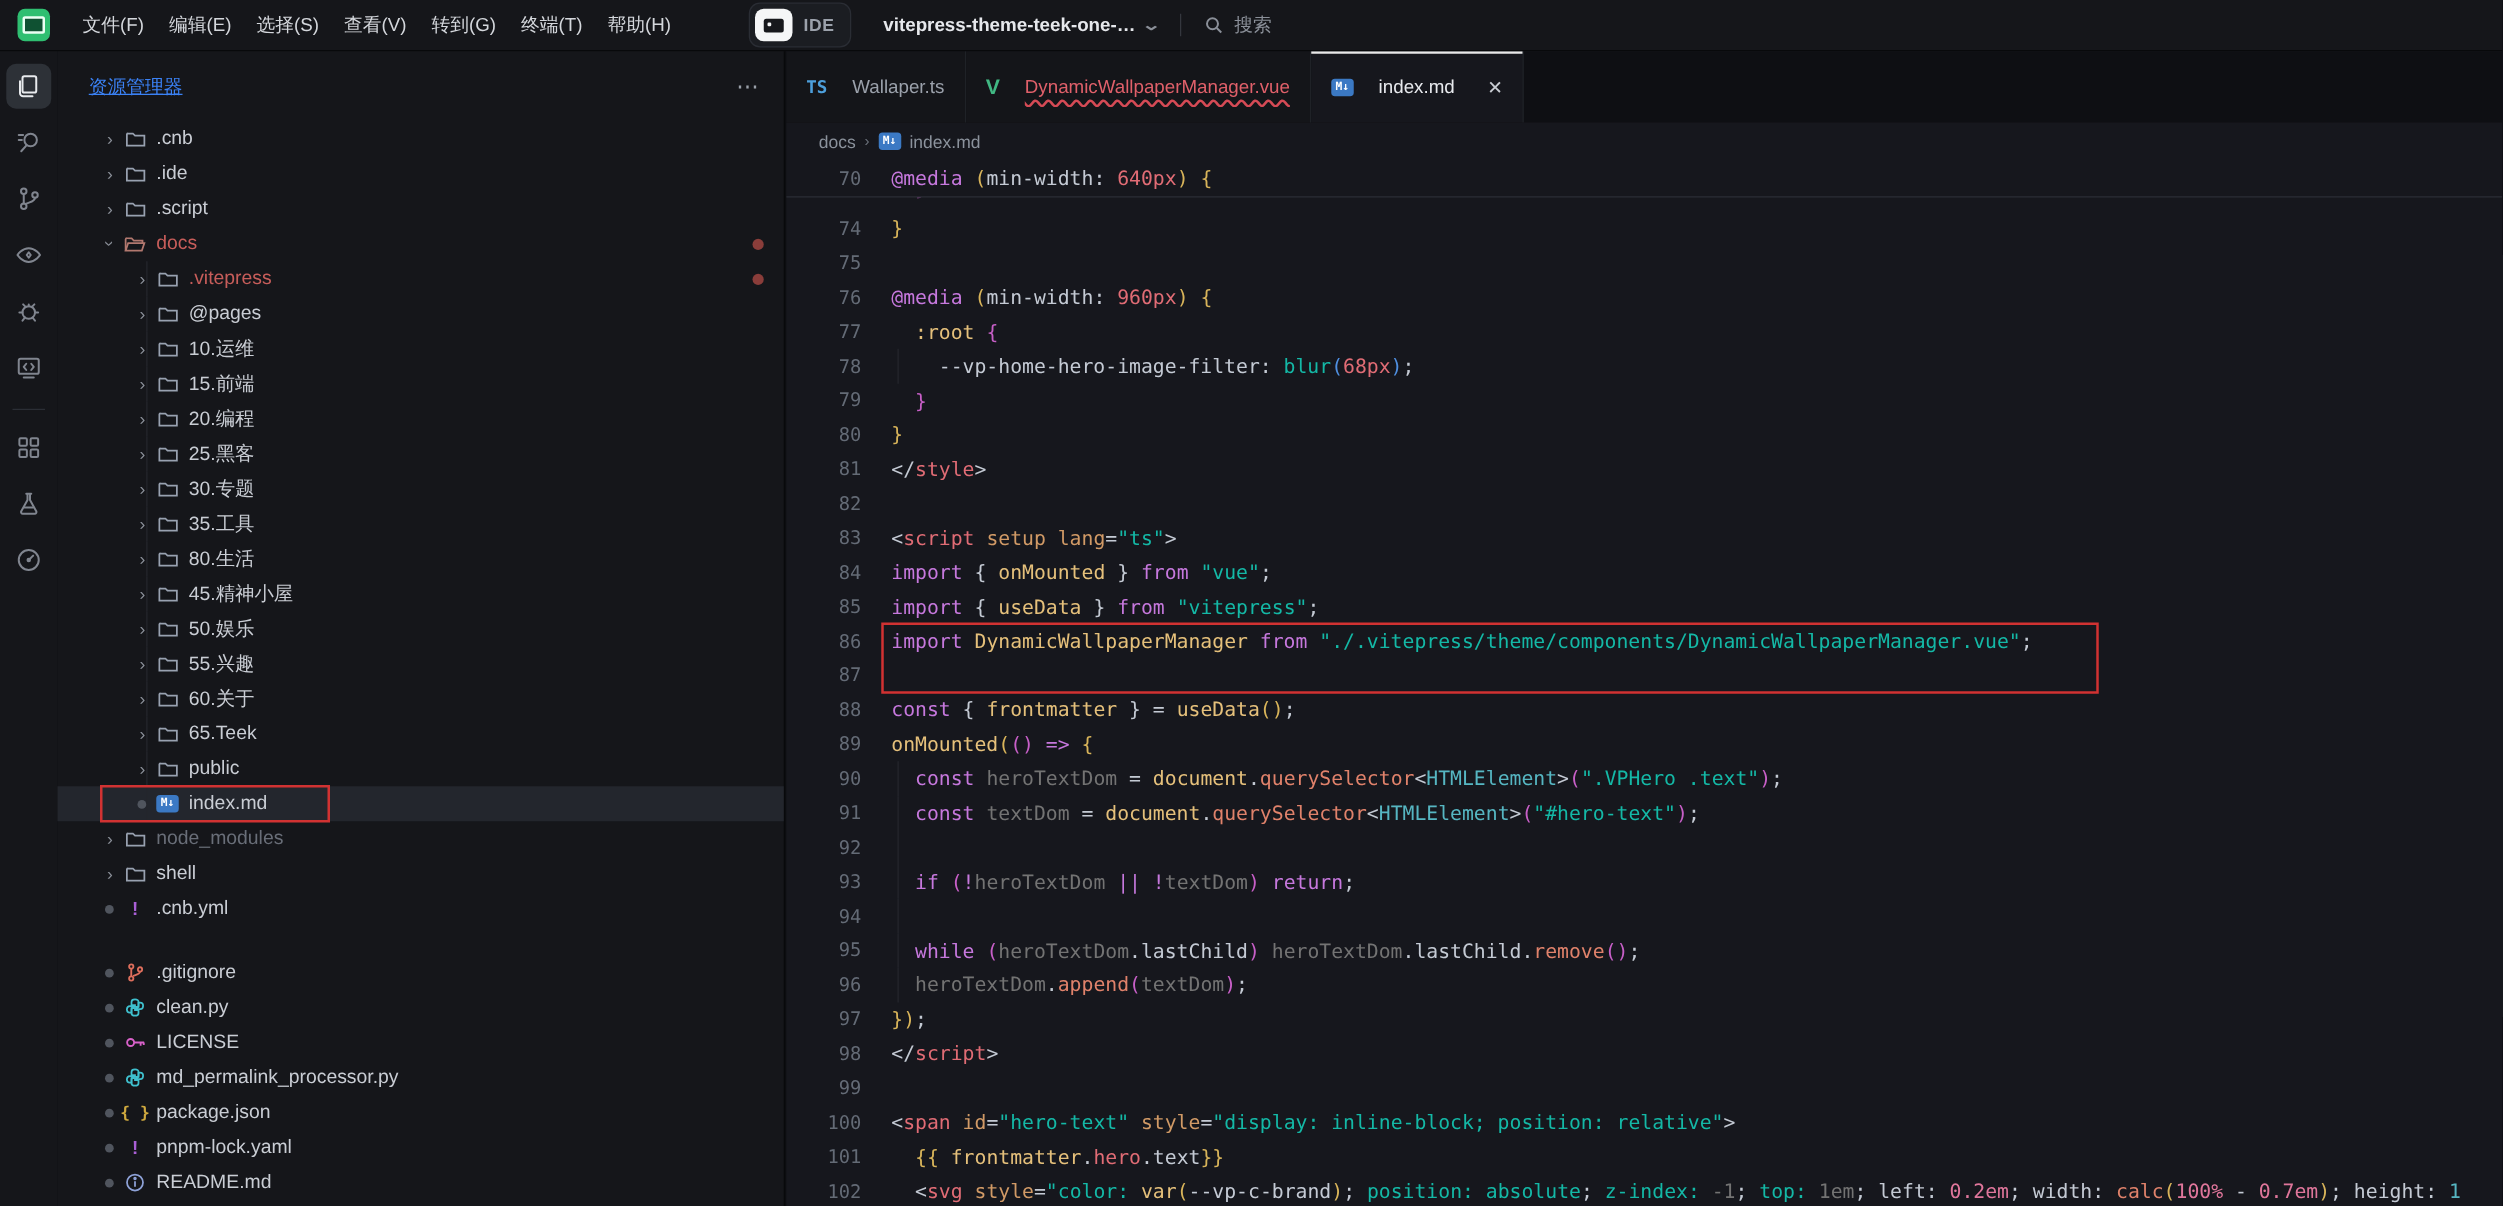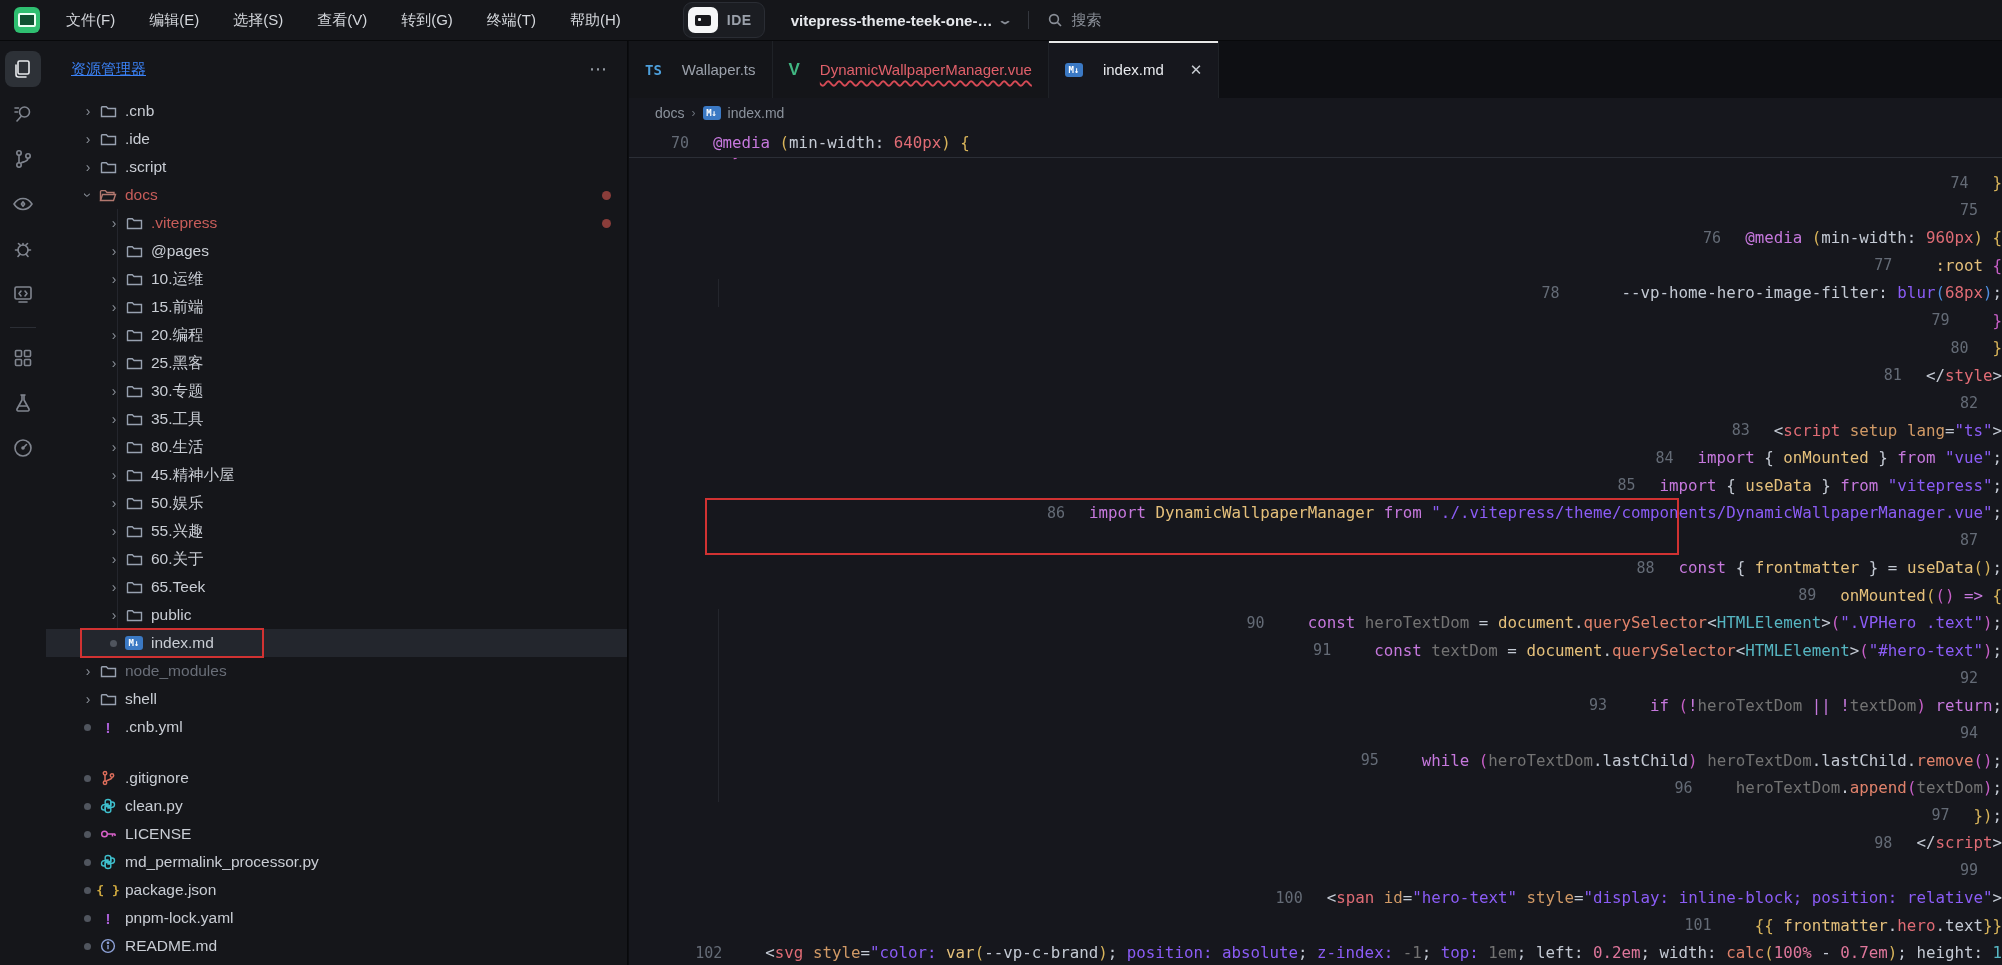--- a/index.html
+++ b/index.html
@@ -7,21 +7,21 @@
        font-family:"Liberation Sans",sans-serif;color:#c2c6cc;
        -webkit-font-smoothing:antialiased;}
 
   
   #titlebar{position:absolute;left:0;top:0;width:2002px;height:40px;
     background:#15161a;border-bottom:1px solid #08090b;
     display:flex;align-items:center;}
   #logo{width:26px;height:26px;border-radius:6px;background:#2fbf71;
     margin:0 16px 0 14px;display:flex;align-items:center;justify-content:center;flex:0 0 auto;}
   #logo .scr{width:14px;height:10px;border:2px solid #eafff3;border-radius:2px;background:#0f5132;}
-  #menus{display:flex;gap:14px;}
+  #menus{display:flex;}
   .menu-item{padding:4px 10px;font-size:15px;color:#d4d7dc;border-radius:5px;cursor:default;white-space:nowrap;}
   #ide-group{display:flex;align-items:center;gap:9px;margin-left:52px;
     border:1px solid #2a2d34;background:#1b1d22;border-radius:9px;padding:4px 12px 4px 4px;}
   #ide-badge{width:30px;height:26px;background:#f5f6f7;border-radius:7px;
     display:flex;align-items:center;justify-content:center;}
   #ide-badge .scr{width:16px;height:11px;background:#17181c;border-radius:2px;position:relative;}
   #ide-badge .scr:after{content:"";position:absolute;left:3px;top:3px;width:3px;height:3px;background:#f5f6f7;border-radius:1px;}
   #ide-label{font-size:14px;color:#9ba1ab;font-weight:bold;letter-spacing:.5px;}
   #project{display:flex;align-items:center;gap:8px;margin-left:26px;font-size:15px;font-weight:bold;color:#e6e8ec;white-space:nowrap;}
   #project .chev{color:#8a8f98;font-size:12px;transform:scaleX(1.6);}
@@ -69,31 +69,31 @@
   .tab .err{color:#e0606a;text-decoration:underline wavy #d64a55 1.5px;text-underline-offset:5px;}
   .tsicon{color:#4d9fdb;font-weight:bold;font-size:14px;font-family:"DejaVu Sans Mono",monospace;}
   .vueicon{color:#41b883;font-weight:bold;font-size:17px;}
   #breadcrumb{position:absolute;left:0;top:57px;right:0;height:30px;display:flex;align-items:center;
     padding-left:26px;font-size:14px;color:#8b929c;gap:7px;}
   #breadcrumb .sep{color:#6b717b;font-size:12px;}
 
   #sticky{position:absolute;left:0;top:87px;right:0;height:29px;background:#16171d;
     border-bottom:1px solid #2b2e36;z-index:5;display:flex;align-items:center;}
   #code{position:absolute;left:0;top:116px;right:0;bottom:0;overflow:hidden;}
-  .cl{position:relative;height:27.5px;display:flex;align-items:center;justify-content:flex-end;}
+  .cl{position:relative;height:27.5px;display:flex;align-items:center;}
   .cl.partial{height:12px;overflow:hidden;}
   .cl.partial .inner{transform:translateY(-13px);display:flex;align-items:center;height:27.5px;width:100%;}
   .ln{width:60px;text-align:right;color:#646b76;font-size:15px;flex:0 0 60px;
       font-family:"DejaVu Sans Mono",monospace;}
   .ct{margin-left:24px;font-size:15.8px;font-family:"DejaVu Sans Mono",monospace;white-space:pre;}
   .cguide{position:absolute;left:89px;top:0;bottom:0;width:1px;background:#24262d;}
   #line-box{position:absolute;border:2px solid #d13232;left:76px;width:970px;z-index:6;pointer-events:none;}
 
   
-  .k{color:#c678dd}.s{color:#8b5cf6}.f{color:#e5c07b}.v{color:#737373}.t{color:#56b6c2}
+  .k{color:#c678dd}.s{color:#14b8a6}.f{color:#e5c07b}.v{color:#737373}.t{color:#56b6c2}
   .r{color:#e06c75}.o{color:#d19a66}.w{color:#c4cad4}.m{color:#e0826b}.n{color:#df769b}
   .b1{color:#d8b45a}.b2{color:#c75fc7}.b3{color:#4f8fe0}
 </style>
 </head>
 <body>
 
 <div id="titlebar">
   <div id="logo">
       <div class="scr"></div>
     </div>

